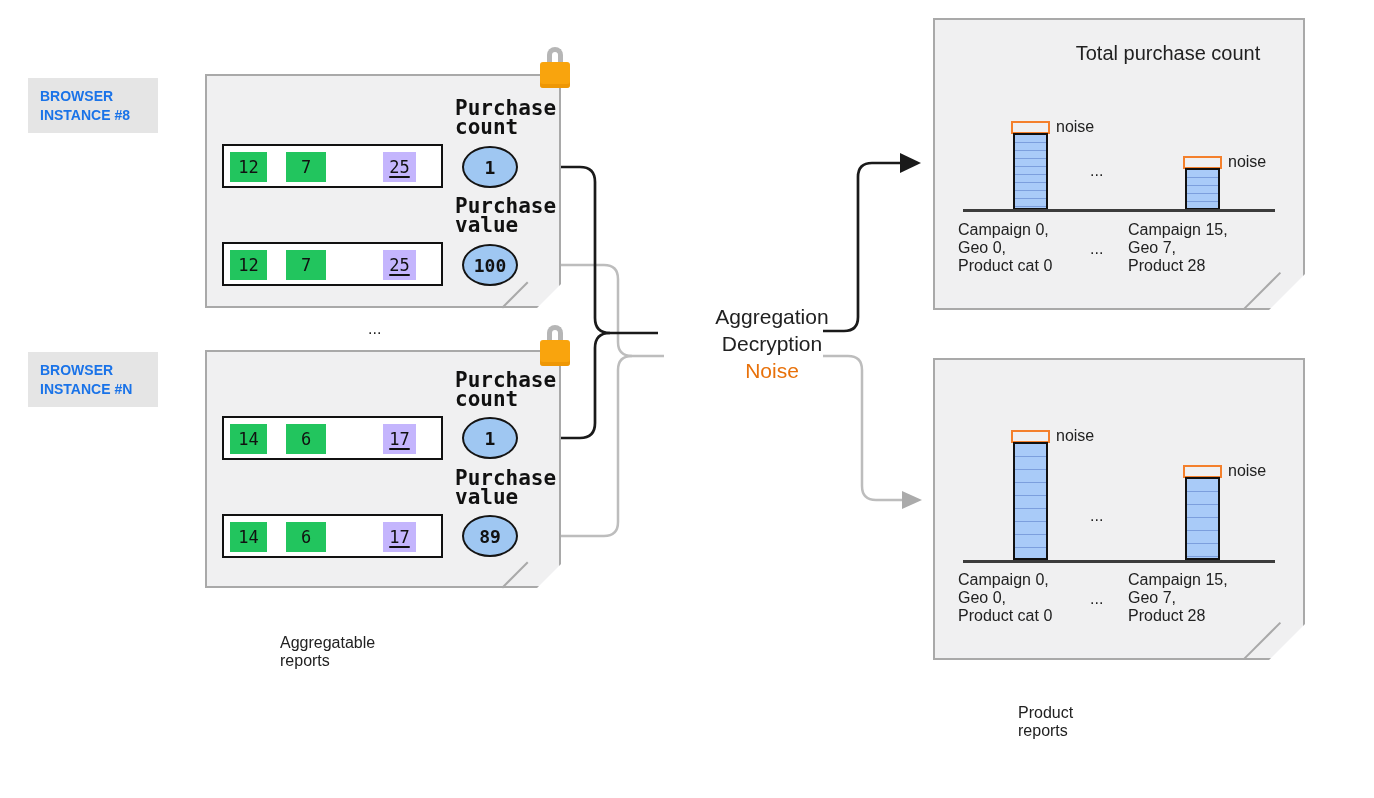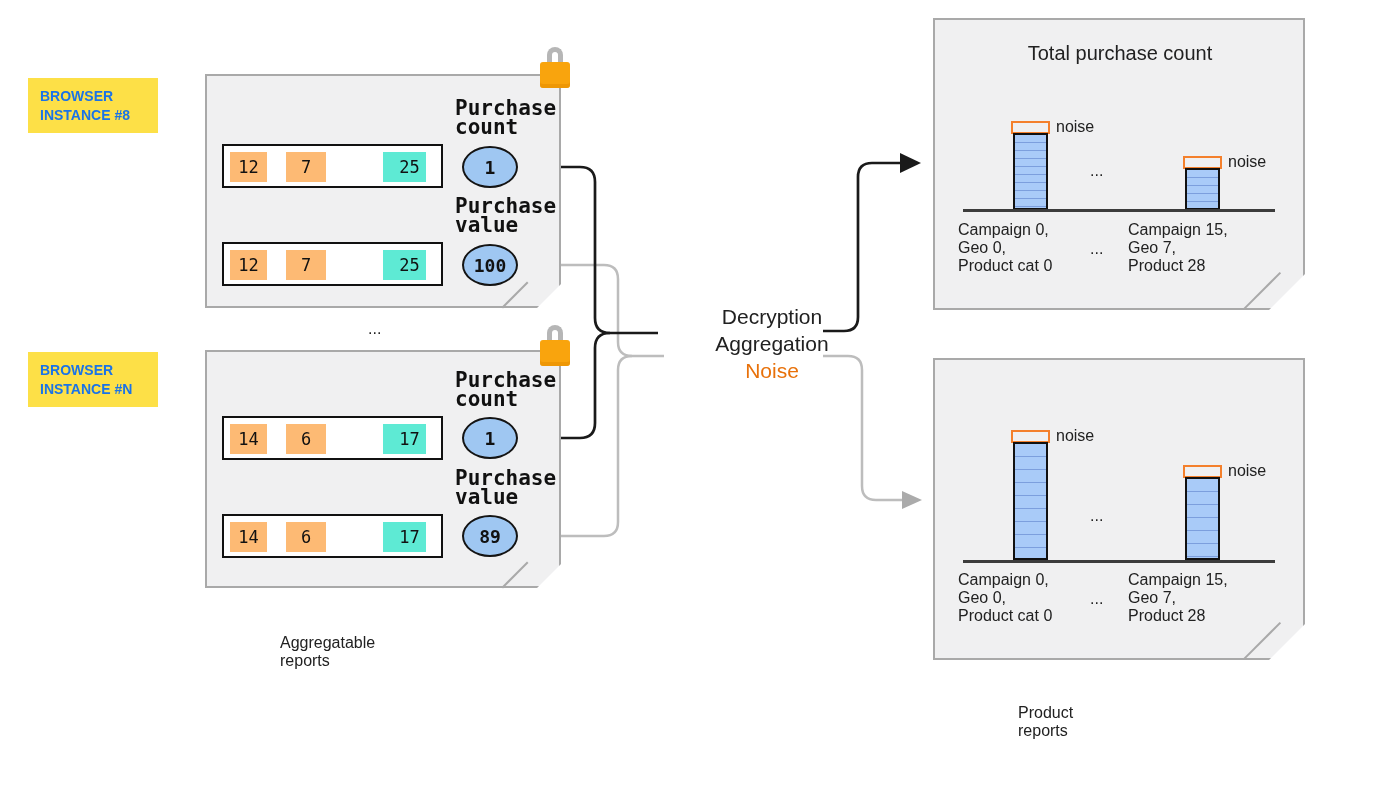--- a/index.html
+++ b/index.html
@@ -1,35 +1,35 @@
 <!DOCTYPE html>
 <html><head>
 <meta charset="utf-8">
 <style>
   html,body{margin:0;padding:0;background:#fff;}
   .canvas{position:relative;width:1374px;height:798px;background:#fff;overflow:hidden;
           font-family:"Liberation Sans", sans-serif;color:#212121;}
   .abs{position:absolute;}
 
   
-  .nametag{background:#fde047;color:#1A73E8;font-weight:bold;font-size:14px;line-height:19px;
+  .nametag{background:#e5e5e5;color:#1A73E8;font-weight:bold;font-size:14px;line-height:19px;
            width:130px;height:55px;padding:9px 0 0 12px;box-sizing:border-box;}
 
   
   .card{background:#F0F0F1;border:2px solid #A9A9A9;box-sizing:border-box;}
   .card.fold-s{clip-path:polygon(0 0,100% 0,100% calc(100% - 24px),calc(100% - 24px) 100%,0 100%);}
   .card.fold-l{clip-path:polygon(0 0,100% 0,100% calc(100% - 36px),calc(100% - 36px) 100%,0 100%);}
   .foldline{height:2px;background:#A9A9A9;transform:rotate(-45deg);}
 
   
   .vecrow{background:#fff;border:2.5px solid #111;box-sizing:border-box;width:221px;height:44px;}
   .cell{position:absolute;top:6px;height:30px;font-family:"DejaVu Sans Mono",monospace;
         font-size:17px;line-height:30px;text-align:center;color:#111;}
-  .cell.green{background:#fdba74;}
-  .cell.tan{background:#5eead4;text-decoration-thickness:2px;text-underline-offset:3px;padding-left:10px;}
+  .cell.green{background:#22c55e;}
+  .cell.tan{background:#c4b5fd;text-decoration:underline;text-decoration-thickness:2px;text-underline-offset:3px;}
 
   .metric-label{font-family:"DejaVu Sans Mono",monospace;font-weight:bold;font-size:21px;
                 line-height:19px;color:#111;white-space:nowrap;}
   .bubble{background:#9FC7F2;border:2.5px solid #141414;border-radius:50%;width:56px;height:42px;
           box-sizing:border-box;font-family:"DejaVu Sans Mono",monospace;font-weight:bold;font-size:18px;
           color:#111;display:flex;align-items:center;justify-content:center;}
 
   
   .lock{width:30px;height:41px;}
   .lock .shackle{position:absolute;left:7px;top:0;width:16px;height:17px;box-sizing:border-box;
@@ -160,27 +160,27 @@
     <span class="cell tan" style="left:159px;width:33px;">17</span>
   </div>
   <div class="abs metric-label" style="left:455px;top:469px;">
     <div>Purchase</div>
     <div>value</div>
   </div>
   <div class="abs bubble" style="left:462px;top:515px;">89</div>
 
   
   <div class="abs pipeline" style="left:672px;top:303px;">
+    <div>Aggregation</div>
     <div>Decryption</div>
-    <div>Aggregation</div>
     <div class="noise">Noise</div>
   </div>
 
   
-  <div class="abs chart-title" style="left:960px;top:42px;">Total purchase count</div>
+  <div class="abs chart-title" style="left:1008px;top:42px;">Total purchase count</div>
   <div class="abs cap" style="left:1011px;top:121px;width:39px;height:13px;"></div>
   <div class="abs bar" style="left:1013px;top:133px;width:35px;height:77px;"></div>
   <div class="abs noise-label" style="left:1056px;top:118px;">noise</div>
   <div class="abs cap" style="left:1183px;top:156px;width:39px;height:13px;"></div>
   <div class="abs bar" style="left:1185px;top:168px;width:35px;height:42px;"></div>
   <div class="abs noise-label" style="left:1228px;top:153px;">noise</div>
   <div class="abs dots" style="left:1090px;top:162px;">...</div>
   <div class="abs axis" style="left:963px;top:209px;width:312px;"></div>
   <div class="abs cat" style="left:958px;top:221px;">
     <div>Campaign 0,</div>

